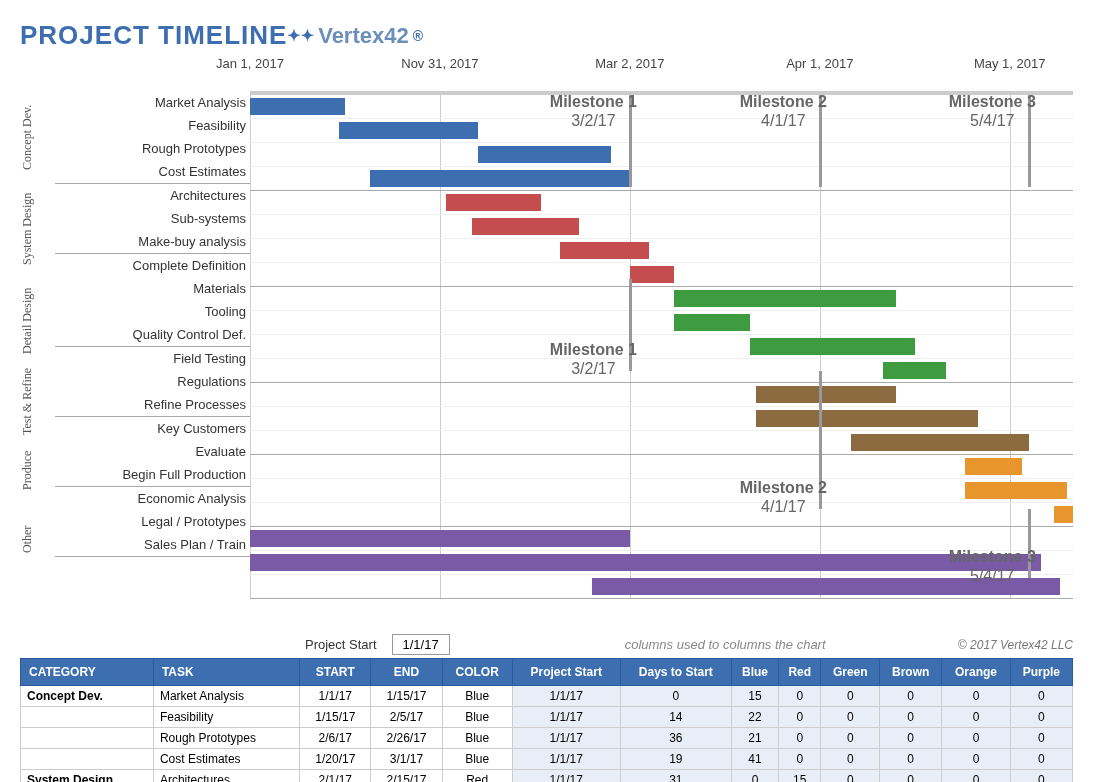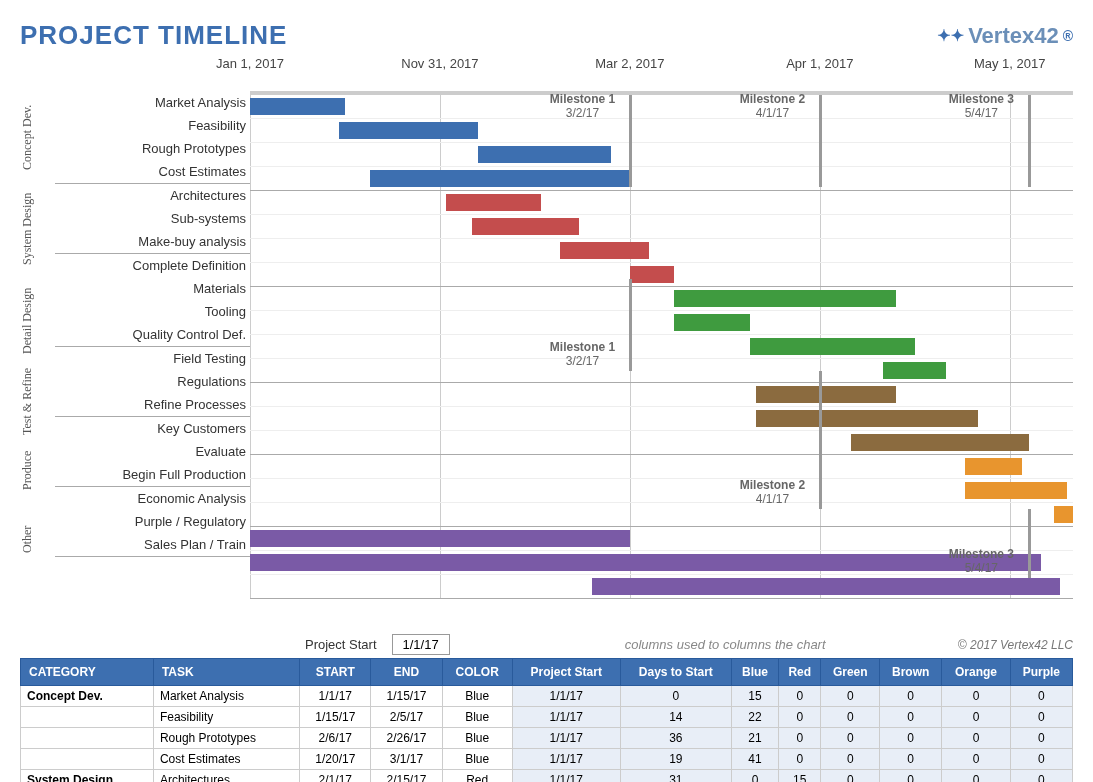--- a/index.html
+++ b/index.html
@@ -5,21 +5,20 @@
 body {
   margin: 0;
   padding: 20px;
   font-family: Arial, sans-serif;
   background: #fff;
   width: 1093px;
   box-sizing: border-box;
 }
 .header {
   display: flex;
-  justify-content: space-between;
   align-items: center;
   margin-bottom: 5px;
 }
 .title {
   font-size: 26px;
   font-weight: bold;
   color: #3d6fb0;
   letter-spacing: 1px;
 }
 .logo {
@@ -114,21 +113,21 @@
   height: 17px;
 }
 .milestone-line {
   position: absolute;
   width: 3px;
   background: #999;
   z-index: 5;
 }
 .milestone-label {
   position: absolute;
-  font-size: 12px;
+  font-size: 16px;
   font-weight: bold;
   color: #666;
   text-align: center;
   z-index: 6;
   line-height: 1.2;
 }
 .milestone-label .date {
   font-weight: normal;
 }
 .bottom-section {
@@ -222,21 +221,21 @@
           <div class="task-row">Materials</div>
           <div class="task-row">Tooling</div>
           <div class="task-row group-border">Quality Control Def.</div>
           <div class="task-row">Field Testing</div>
           <div class="task-row">Regulations</div>
           <div class="task-row group-border">Refine Processes</div>
           <div class="task-row">Key Customers</div>
           <div class="task-row">Evaluate</div>
           <div class="task-row group-border">Begin Full Production</div>
           <div class="task-row">Economic Analysis</div>
-          <div class="task-row">Purple / Regulatory</div>
+          <div class="task-row">Legal / Prototypes</div>
           <div class="task-row group-border">Sales Plan / Train</div>
         </div>
     </div>
   </div>
   <div style="flex:1;">
     <div class="date-axis" id="date-axis">
         <div class="date-tick" style="left: 0%;">Jan 1, 2017</div>
         <div class="date-tick" style="left: 23.0769%;">Nov 31, 2017</div>
         <div class="date-tick" style="left: 46.1538%;">Mar 2, 2017</div>
         <div class="date-tick" style="left: 69.2308%;">Apr 1, 2017</div>

